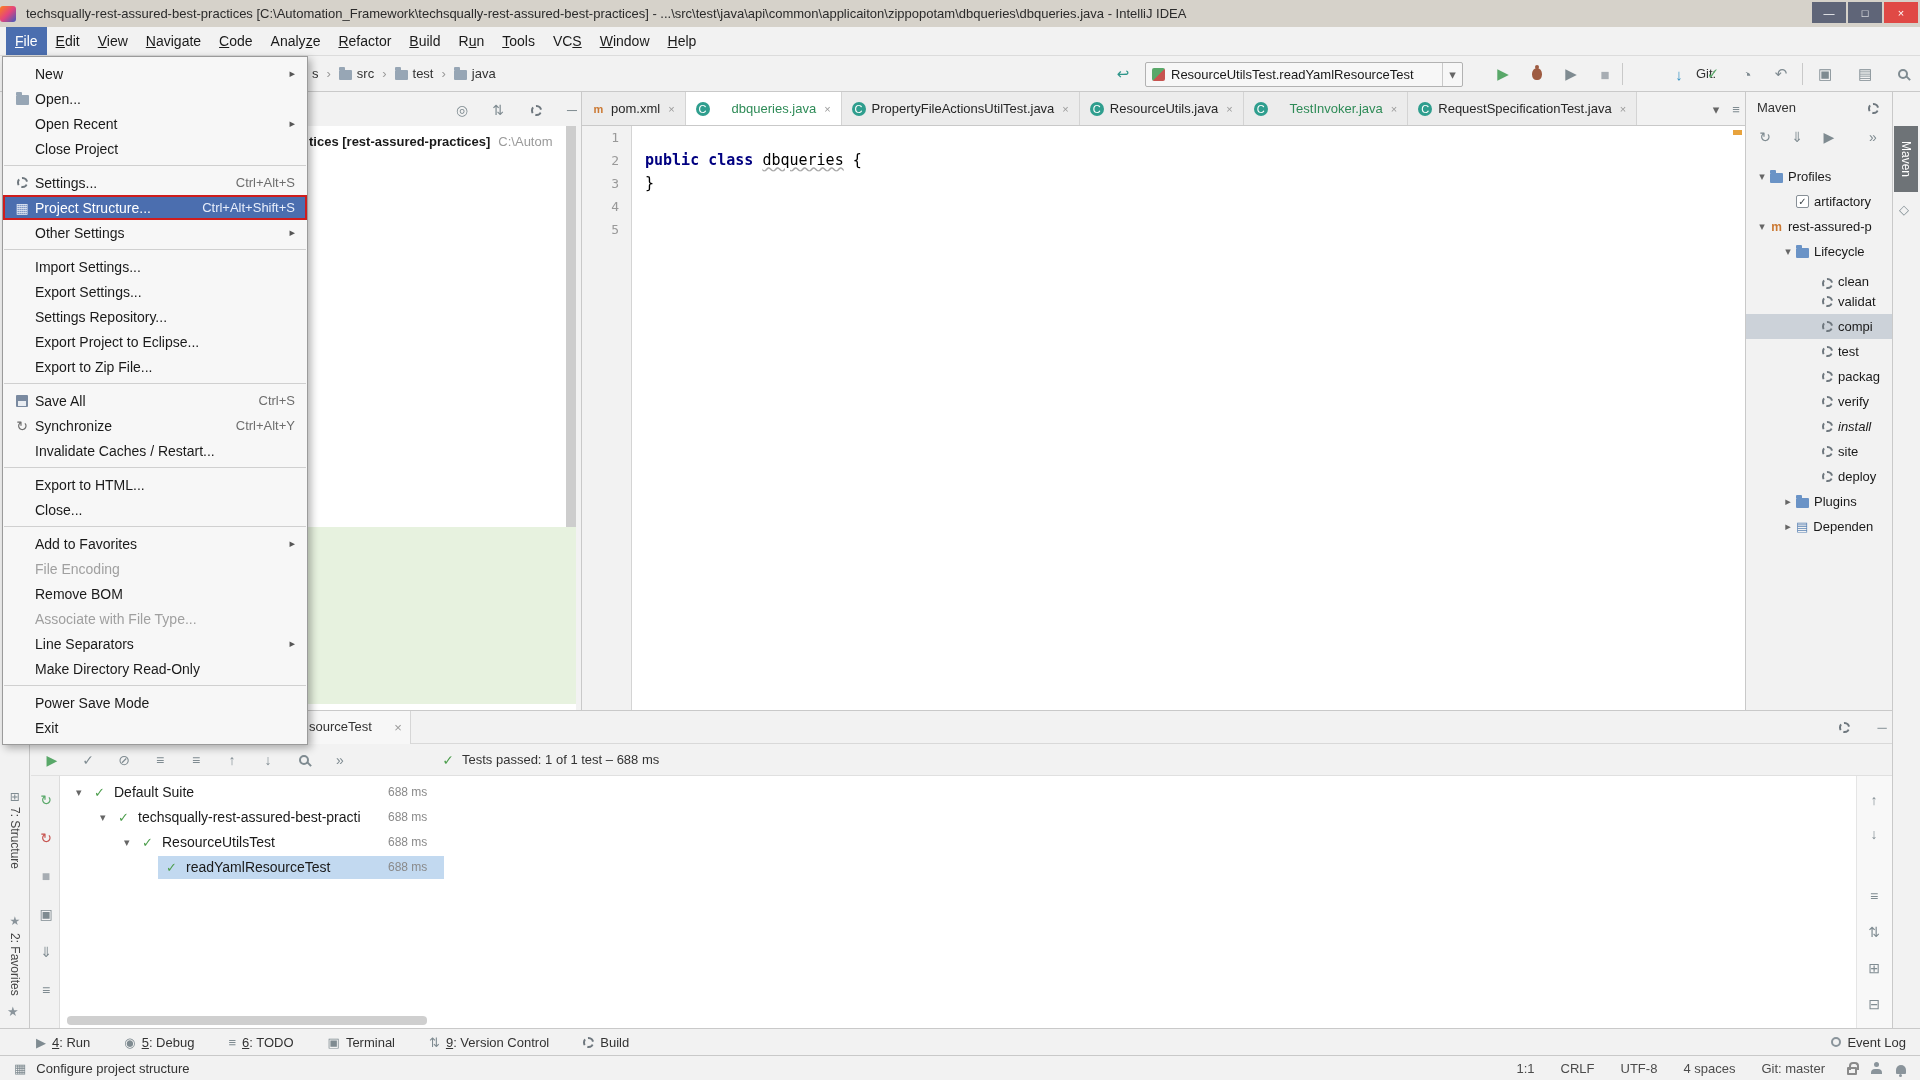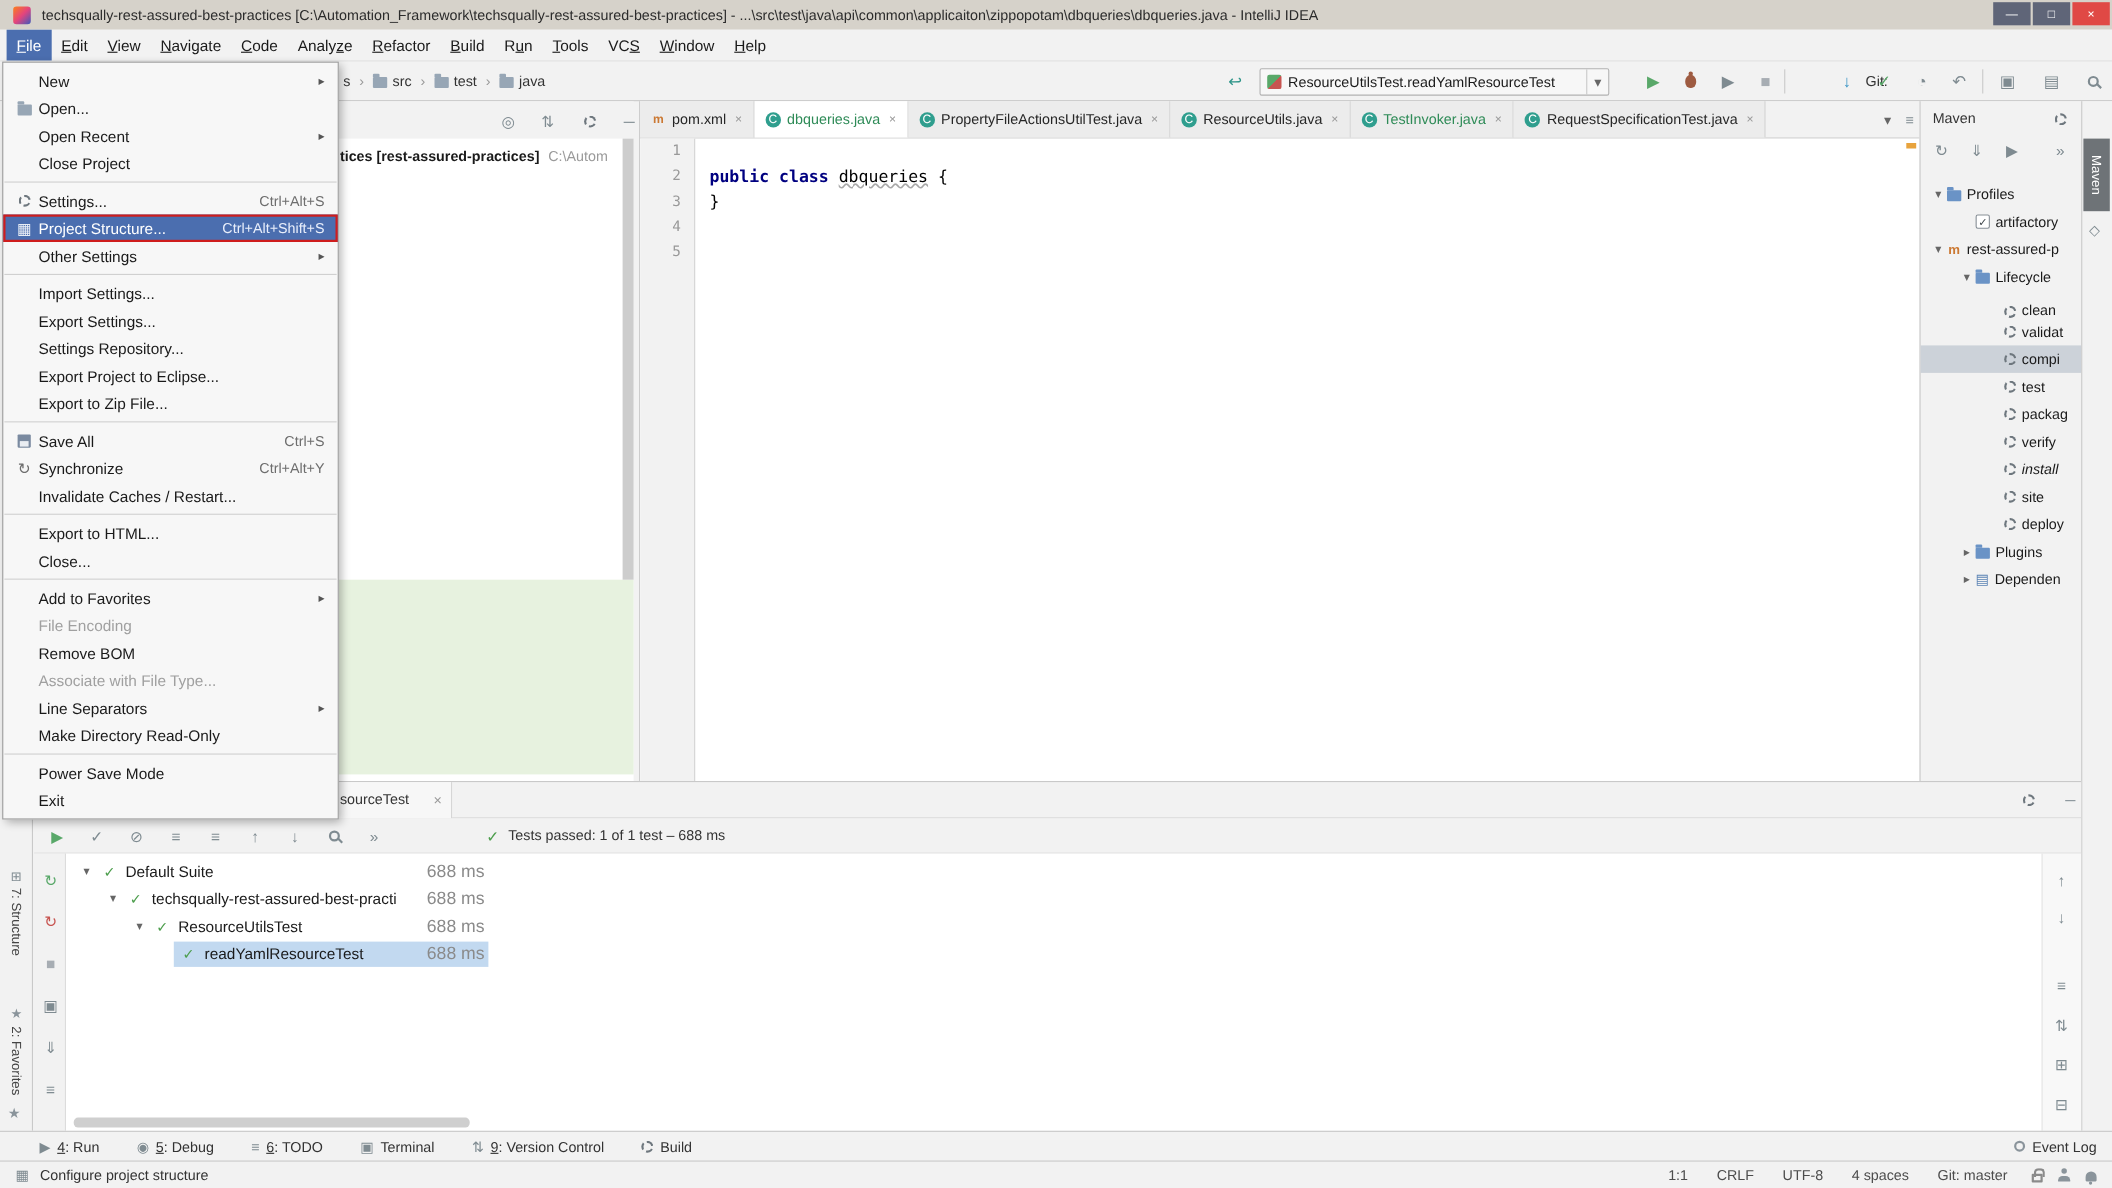--- a/index.html
+++ b/index.html
@@ -30,21 +30,21 @@
 .i-lock{width:10px;height:8px;border:2px solid #8a8a8a;border-radius:1px;position:relative;margin-top:6px;}
 .i-lock::before{content:"";position:absolute;top:-7px;left:0;width:6px;height:6px;border:2px solid #8a8a8a;border-bottom:none;border-radius:4px 4px 0 0;}
 .i-hector{width:11px;height:12px;position:relative;}
 .i-hector::before{content:"";position:absolute;top:0;left:3px;width:5px;height:5px;border-radius:50%;background:#8a949b;}
 .i-hector::after{content:"";position:absolute;bottom:0;left:0;width:11px;height:5px;border-radius:4px 4px 0 0;background:#8a949b;}
 .i-bell{width:10px;height:9px;background:#8a949b;border-radius:5px 5px 1px 1px;position:relative;margin-top:2px;}
 .i-bell::after{content:"";position:absolute;bottom:-3px;left:3px;width:3px;height:3px;border-radius:50%;background:#8a949b;}
 .i-check{width:13px;height:13px;border:1px solid #878f96;background:#fff;border-radius:2px;display:inline-flex;align-items:center;justify-content:center;font-size:10px;color:#3c4348;margin-right:5px;flex:none;}
 
 
-.titlebar{position:absolute;left:0;top:0;width:1920px;height:27px;background:#d6d2ca;display:flex;align-items:center;padding-left:12px;}
+.titlebar{position:absolute;left:0;top:0;width:1920px;height:27px;background:#d6d2ca;display:flex;align-items:center;padding-left:0;}
 .titlebar .title{margin-left:10px;font-size:13px;color:#2b2b2b;white-space:nowrap;}
 .win-buttons{position:absolute;right:2px;top:2px;display:flex;gap:2px;}
 .win-btn{width:34px;height:21px;display:flex;align-items:center;justify-content:center;font-size:11px;}
 .win-btn.min,.win-btn.max{background:#5f6578;}
 .win-btn.close{background:#e04945;}
 
 
 .menubar{position:absolute;top:27px;left:0;width:1920px;height:29px;background:#f2f2f2;border-bottom:1px solid #dcdcdc;display:flex;padding-left:6px;font-size:14px;}
 .menu-item{padding:0 9px;line-height:28px;color:#1a1a1a;}
 .menu-item.active{background:#4b6eaf;color:#fff;}
@@ -73,21 +73,21 @@
 .pp-green{position:absolute;left:100px;top:527px;width:476px;height:177px;background:#e7f2df;}
 .pp-scroll{position:absolute;left:566px;top:126px;width:10px;height:401px;background:#cdcdcd;}
 .v-sep{position:absolute;left:581px;top:92px;width:1px;height:618px;background:#c9c9c9;}
 .ph-icon{position:absolute;top:98px;width:24px;height:24px;display:flex;align-items:center;justify-content:center;font-size:14px;}
 
 
 .tabbar{position:absolute;left:582px;top:92px;width:1163px;height:34px;background:#f2f2f2;border-bottom:1px solid #c9c9c9;display:flex;align-items:stretch;}
 .tab{display:flex;align-items:center;gap:6px;padding:0 10px;background:#ececec;border-right:1px solid #d4d4d4;font-size:13px;height:33px;}
 .tab.selected{background:#ffffff;}
 .tab-label{color:#262626;}
-.tab-label.test{color:#2e8b57;}
+.tab-label.test{color:#2e8b57;margin-left:16px;}
 .tab .tclose{font-size:12px;color:#9a9a9a;margin-left:2px;}
 .tab .icon{font-size:11px;}
 .tabbar-extra{position:absolute;top:92px;width:20px;height:34px;display:flex;align-items:center;justify-content:center;font-size:13px;}
 
 
 .editor{position:absolute;left:582px;top:126px;width:1163px;height:584px;background:#fff;font-family:"DejaVu Sans Mono",monospace;font-size:15px;}
 .editor .gutter{position:absolute;left:0;top:0;width:50px;height:100%;background:#f2f2f2;border-right:1px solid #d4d4d4;}
 .gutter .ln{height:23px;line-height:23px;text-align:right;padding-right:12px;color:#999;font-size:13px;}
 .editor .code{position:absolute;left:51px;top:0;right:0;height:100%;}
 .code .cl{height:23px;line-height:23px;padding-left:12px;white-space:pre;}
@@ -122,21 +122,21 @@
 .rp-status{position:absolute;left:462px;top:744px;height:32px;line-height:32px;font-size:13px;color:#333;}
 .rp-left-strip{position:absolute;left:31px;top:776px;width:29px;height:252px;background:#f2f2f2;border-right:1px solid #dcdcdc;}
 .rp-vicon{position:absolute;left:34px;width:24px;height:24px;display:flex;align-items:center;justify-content:center;font-size:14px;}
 .rp-bg-white{position:absolute;left:60px;top:776px;width:1796px;height:252px;background:#fff;}
 .rp-right-strip{position:absolute;left:1856px;top:776px;width:36px;height:252px;background:#f8f8f8;border-left:1px solid #e5e5e5;}
 .rp-ricon{position:absolute;left:1862px;width:24px;height:24px;display:flex;align-items:center;justify-content:center;font-size:14px;}
 #test-tree{position:absolute;left:60px;top:780px;width:640px;height:120px;}
 .tt-row{position:absolute;left:0;height:25px;width:640px;}
 .tt-abs{position:absolute;top:0;line-height:25px;z-index:1;}
 .tt-label{font-size:14px;color:#1a1a1a;white-space:nowrap;}
-.tt-time{font-size:16px;color:#8a8a8a;}
+.tt-time{font-size:12px;color:#8a8a8a;}
 .tt-hl{position:absolute;top:1px;height:23px;background:#c2d9f0;z-index:0;}
 .rp-hscroll{position:absolute;left:67px;top:1016px;width:360px;height:9px;background:#cfcfcf;border-radius:4px;}
 
 
 .twbar{position:absolute;left:0;top:1028px;width:1920px;height:27px;background:#f2f2f2;border-top:1px solid #c9c9c9;display:flex;align-items:center;font-size:13px;}
 #twbar-left{display:flex;gap:34px;margin-left:36px;}
 .tw-item{display:flex;gap:6px;align-items:center;color:#333;}
 #twbar-right{margin-left:auto;display:flex;gap:8px;align-items:center;margin-right:14px;}
 .statusbar{position:absolute;left:0;top:1055px;width:1920px;height:25px;background:#f2f2f2;border-top:1px solid #c9c9c9;display:flex;align-items:center;padding:0 14px;font-size:13px;color:#333;}
 .sb-msg{margin-left:10px;}

